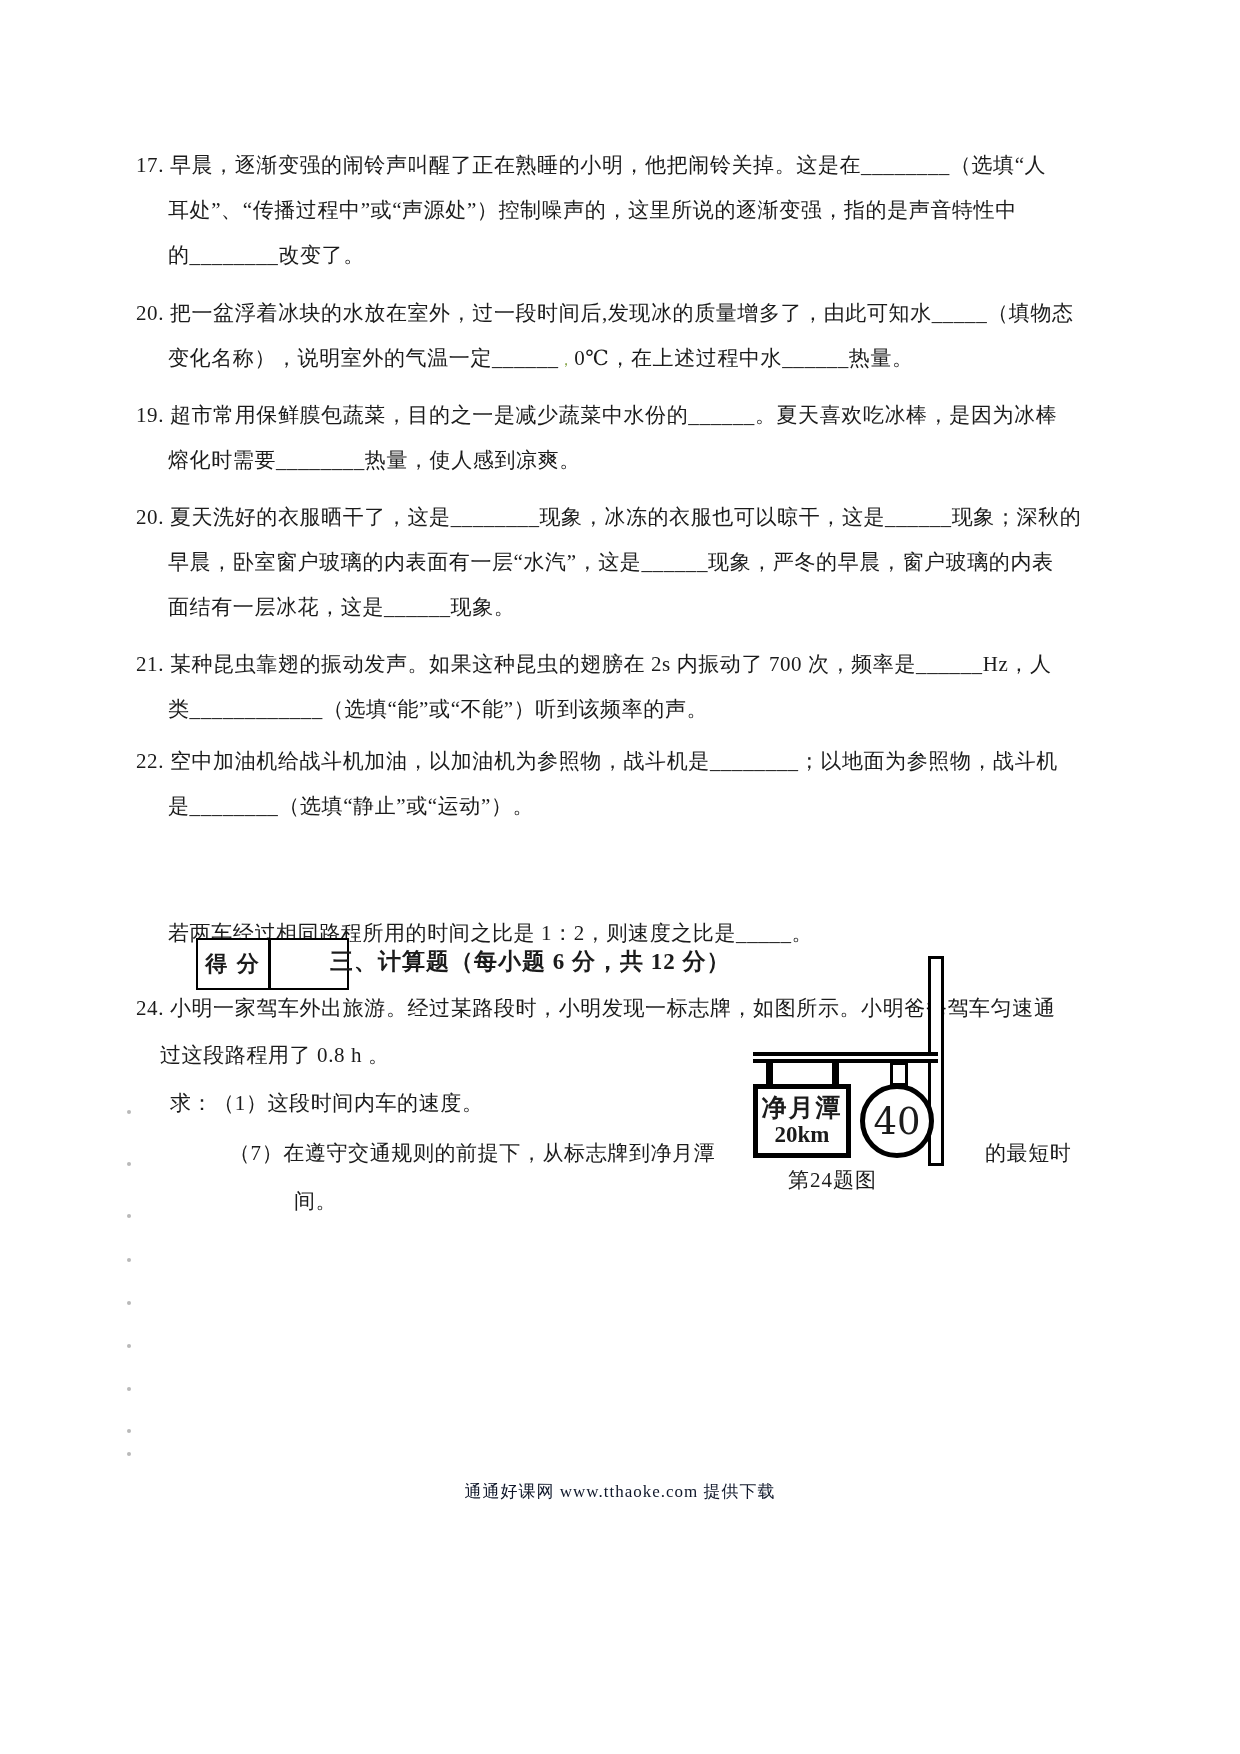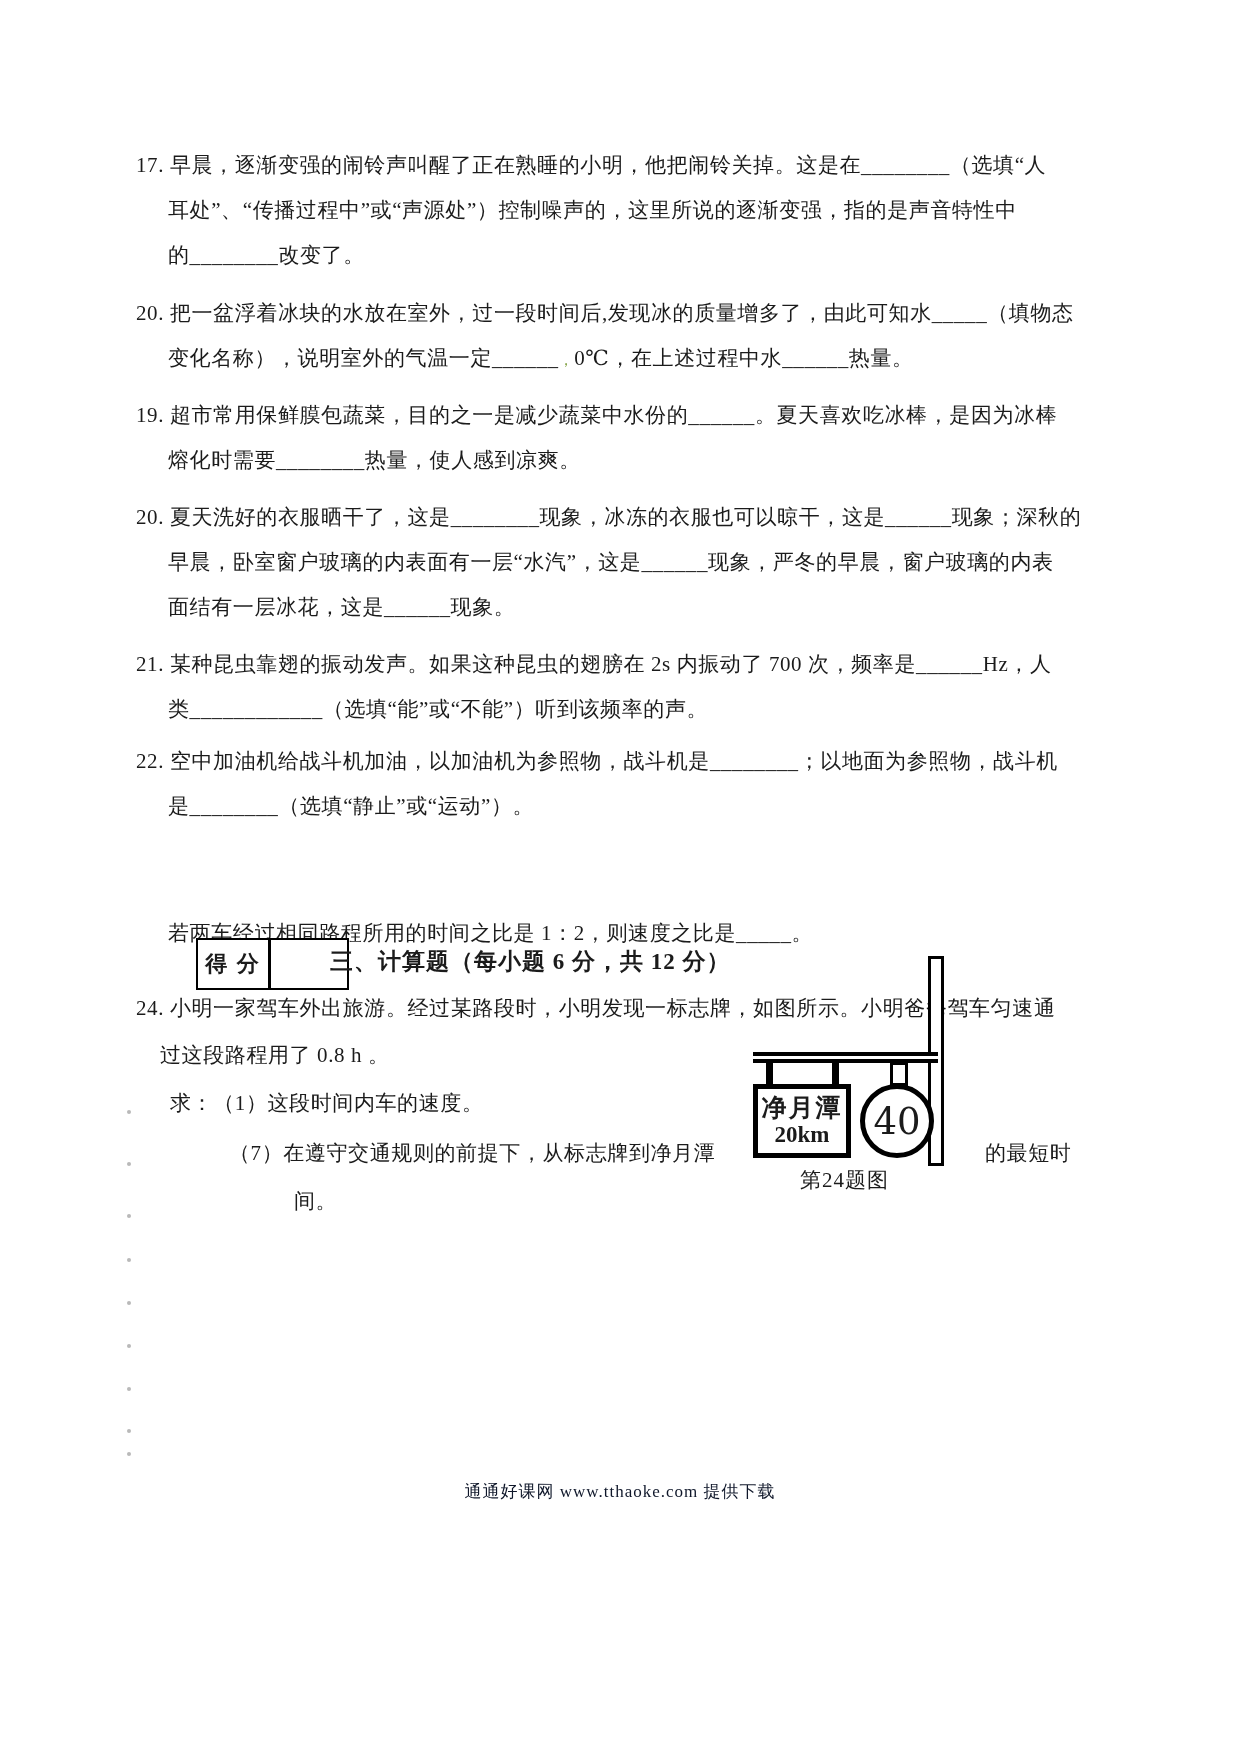--- a/index.html
+++ b/index.html
@@ -66,21 +66,21 @@
   .board .dest { font-size:25px; font-weight:bold; letter-spacing:2px; line-height:28px; }
   .board .dist { font-size:23px; font-weight:bold; line-height:26px; }
   .limit-circle {
     position:absolute; left:860px; top:1084px;
     width:64px; height:64px;
     border:5px solid #000; border-radius:50%;
     background:#fff;
     display:flex; align-items:center; justify-content:center;
     font-size:37px; font-family:"DejaVu Serif",serif;
   }
-  .fig-caption { position:absolute; left:788px; top:1166px; font-size:21px; letter-spacing:1px; white-space:nowrap;margin-left:12px; }
+  .fig-caption { position:absolute; left:788px; top:1166px; font-size:21px; letter-spacing:1px; white-space:nowrap; }
   .footer {
     position:absolute; left:0; right:0; top:1480px;
     text-align:center; font-size:17px; color:#0f172a; letter-spacing:1px;
   }
   .dot { position:absolute; width:4px; height:4px; border-radius:50%; background:#b9b9b9; }
 </style>
 </head>
 <body>
 
 <div id="page">

